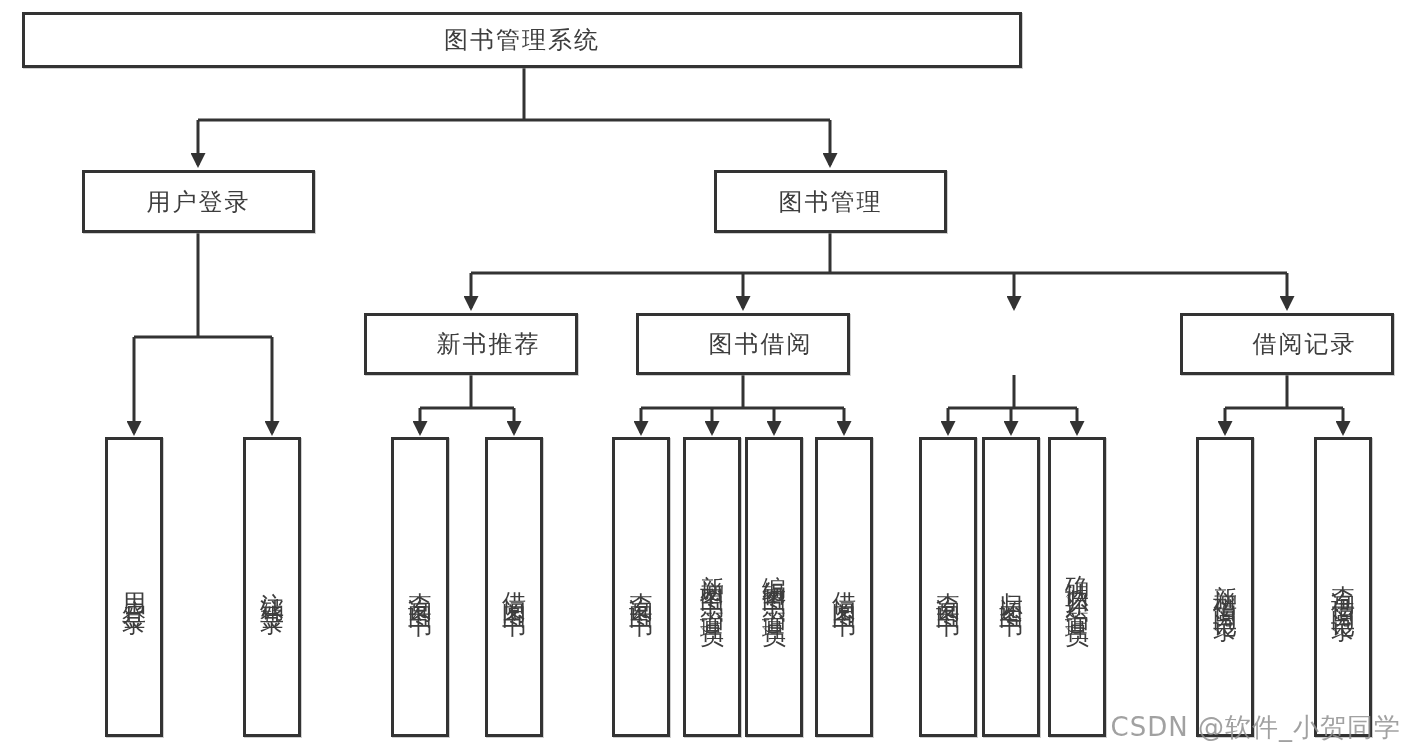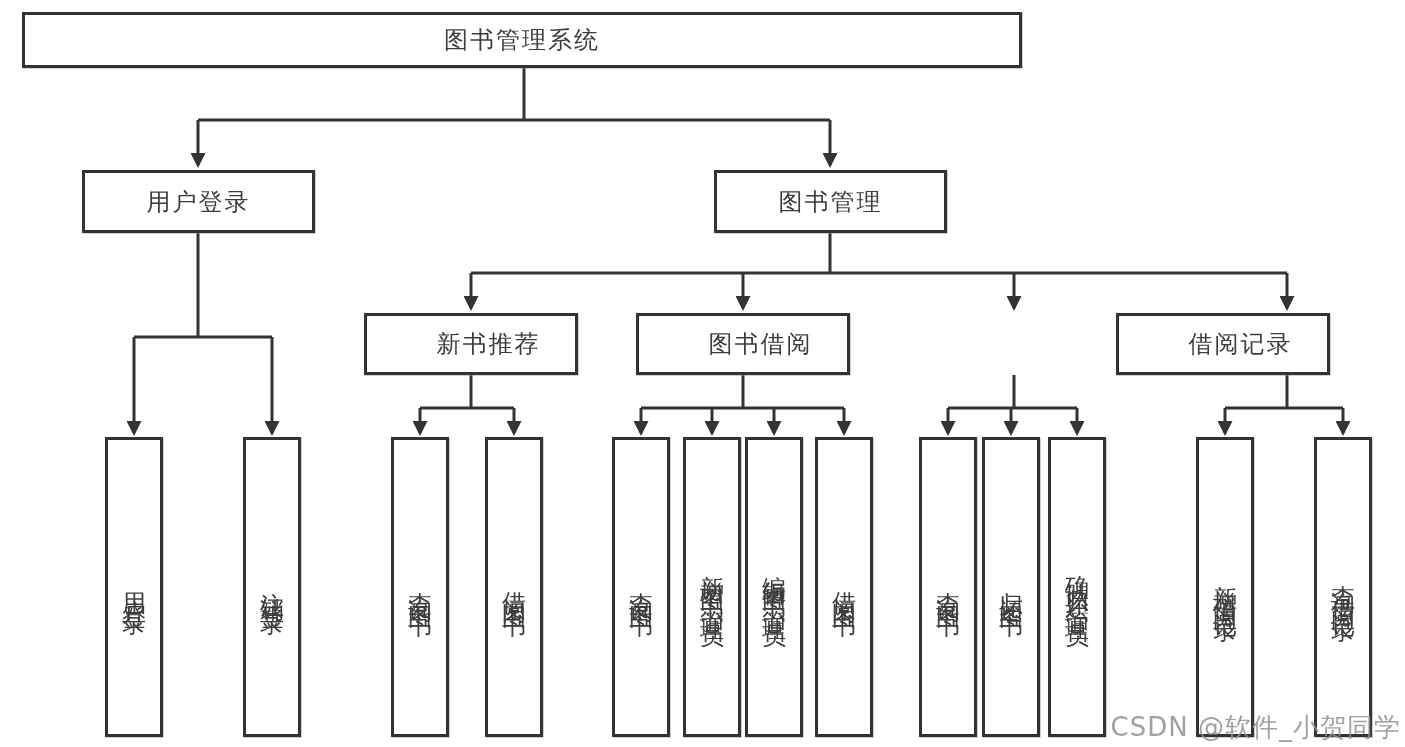--- a/index.html
+++ b/index.html
@@ -32,21 +32,21 @@
     writing-mode:vertical-rl;
     font-size:24px;
     letter-spacing:7px;
     line-height:1;
     white-space:nowrap;
   }
   .root-box   {left:22px;  top:12px;  width:1000px; height:56px;}
   .l2a        {left:82px;  top:170px; width:233px;  height:63px;}
   .l2b        {left:714px; top:170px; width:233px;  height:63px;}
   .l3         {top:313px;  width:214px; height:62px;padding-left:35px;}
-  .l3a{left:364px;} .l3b{left:636px;} .l3c{left:907px;} .l3d{left:1116px;}
+  .l3a{left:364px;} .l3b{left:636px;} .l3c{left:907px;} .l3d{left:1180px;}
   .leaf       {top:437px;  width:58px;  height:300px;}
   .lf1{left:105px;} .lf2{left:243px;}
   .lf3{left:391px;} .lf4{left:485px;}
   .lf5{left:612px;} .lf6{left:683px;} .lf7{left:745px;} .lf8{left:815px;}
   .lf9{left:919px;} .lf10{left:982px;} .lf11{left:1048px;}
   .lf12{left:1196px;} .lf13{left:1314px;}
   #watermark{
     position:absolute;
     right:4px;bottom:2px;
     z-index:5;

